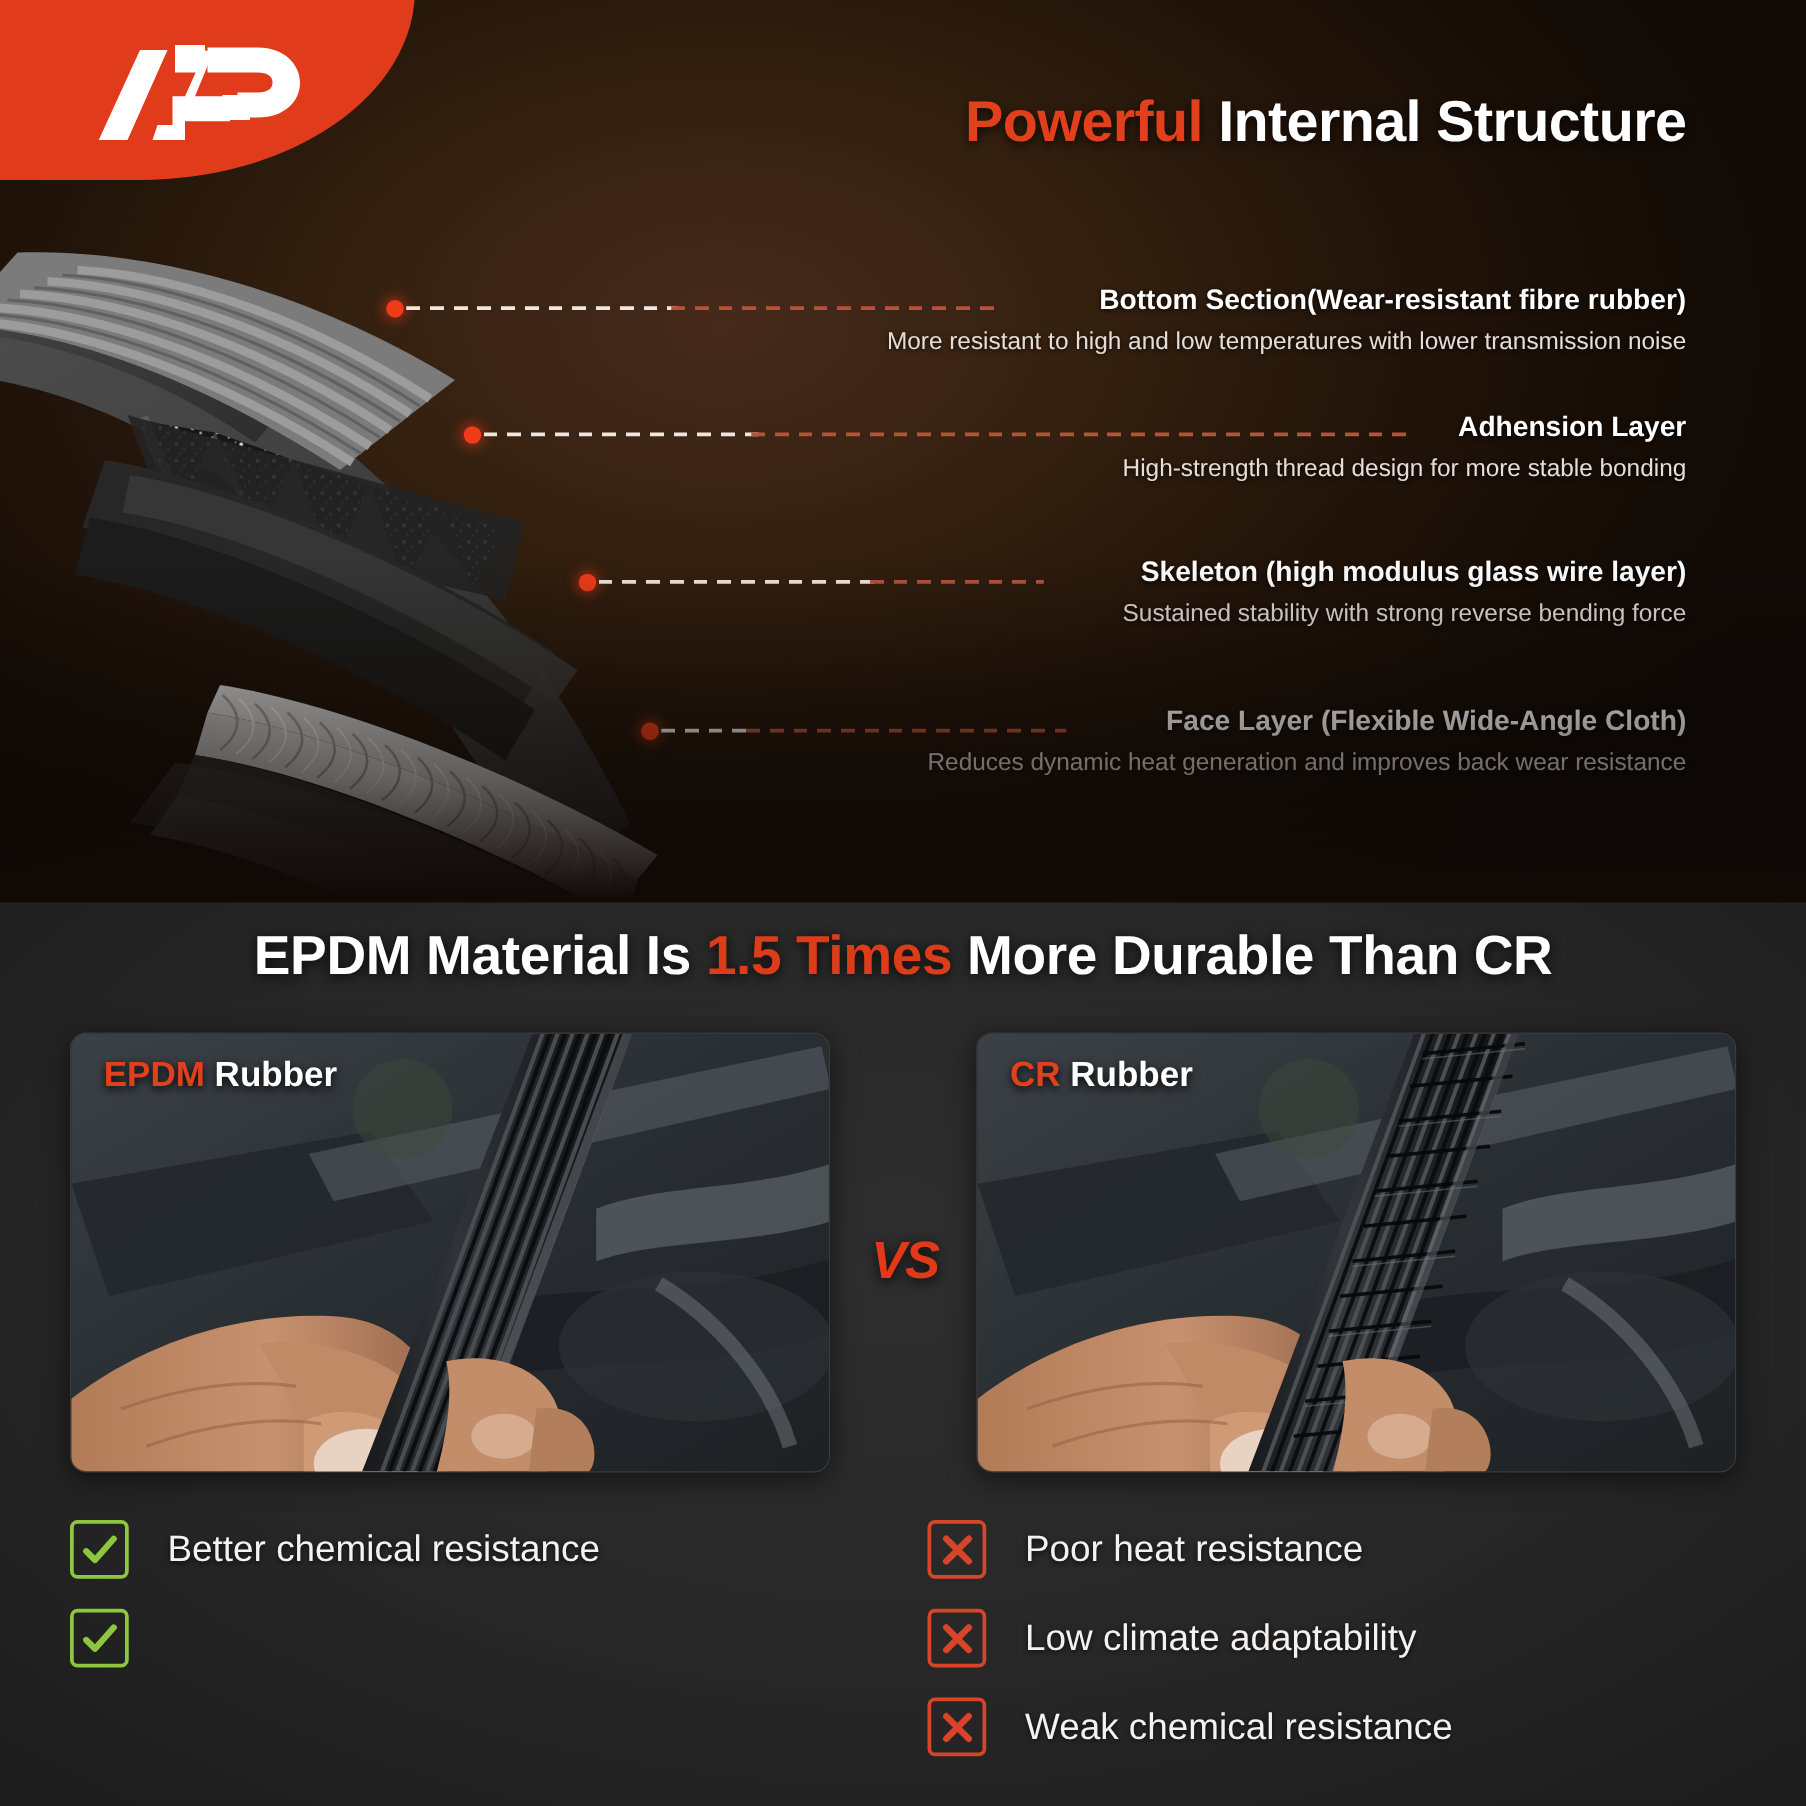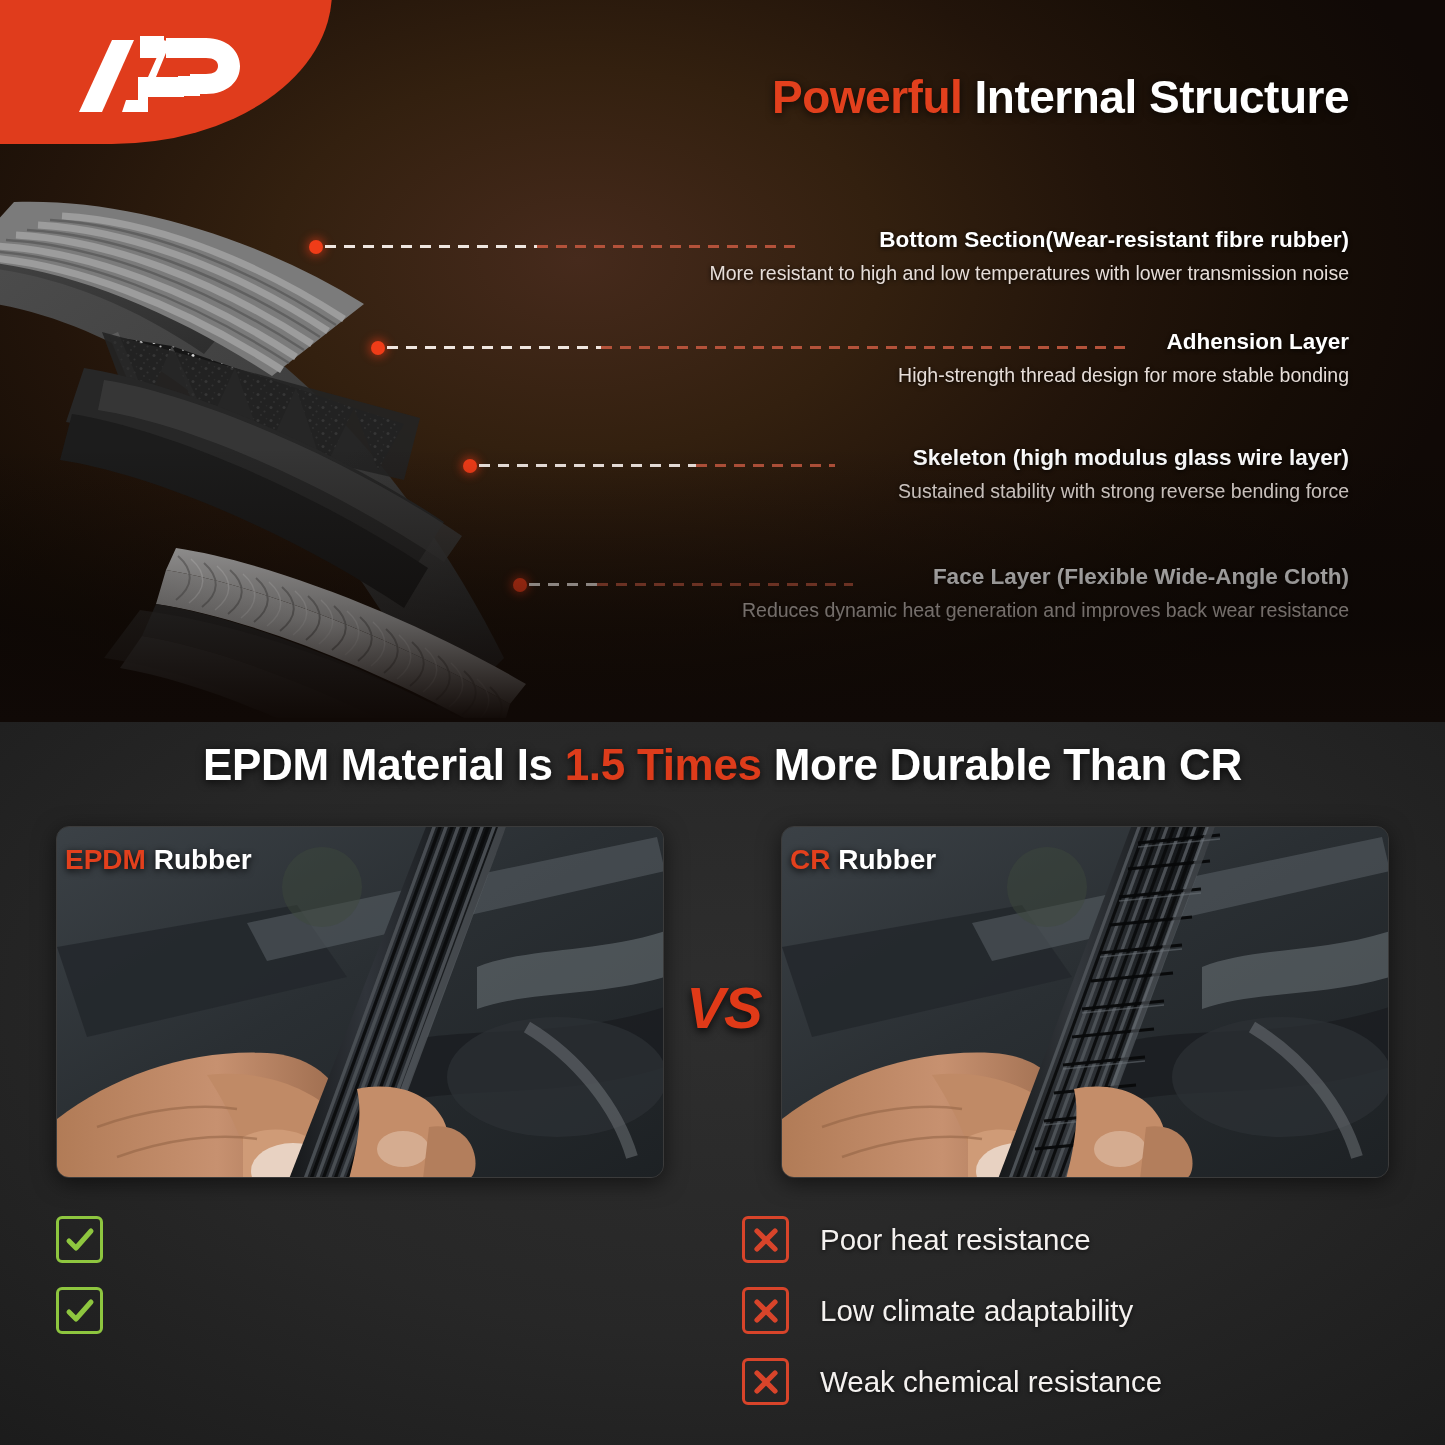--- a/index.html
+++ b/index.html
@@ -93,31 +93,31 @@
   .card{
     position:absolute;top:104px;width:608px;height:352px;
     border-radius:13px;overflow:hidden;
     border:1px solid #3b3b3b;
     box-shadow:0 5px 22px rgba(0,0,0,.55);
     background:#2a2d30;
   }
   .card.left{left:56px;}
   .card.right{left:781px;}
   .card-label{
-    position:absolute;left:8px;top:17px;z-index:6;
+    position:absolute;left:26px;top:17px;z-index:6;
     font-size:28px;font-weight:bold;white-space:nowrap;
     text-shadow:0 2px 7px rgba(0,0,0,.9);
   }
   .card-label .hl{color:#e2401d;}
   .card-label .wt{color:#fff;}
   .card svg{position:absolute;inset:0;display:block;}
 
   .vs-badge{
     position:absolute;left:676px;top:972px;width:96px;height:72px;
-    font-size:58px;font-weight:bold;font-style:italic;color:#e03a18;
+    font-size:42px;font-weight:bold;font-style:italic;color:#e03a18;
     letter-spacing:-1px;line-height:72px;text-align:center;
     text-shadow:0 3px 10px rgba(0,0,0,.85);
   }
 
   
   .list{position:absolute;top:482px;width:640px;}
   .list.left{left:56px;}
   .list.right{left:742px;}
   .row{display:flex;align-items:center;height:71px;}
   .mark{
@@ -499,20 +499,21 @@
       </div>
     </div>
 
     <div class="list left">
       <div class="row">
         <div class="mark ok">
           <svg width="30" height="30" viewBox="0 0 30 30">
               <path d="M4,16 L11,23 L26,6" stroke="#8ec63f" stroke-width="5" fill="none" stroke-linecap="round" stroke-linejoin="round"></path>
             </svg>
         </div>
+        <div class="txt">Better chemical resistance</div>
       </div>
       <div class="row">
         <div class="mark ok">
           <svg width="30" height="30" viewBox="0 0 30 30">
               <path d="M4,16 L11,23 L26,6" stroke="#8ec63f" stroke-width="5" fill="none" stroke-linecap="round" stroke-linejoin="round"></path>
             </svg>
         </div>
       </div>
     </div>
 

